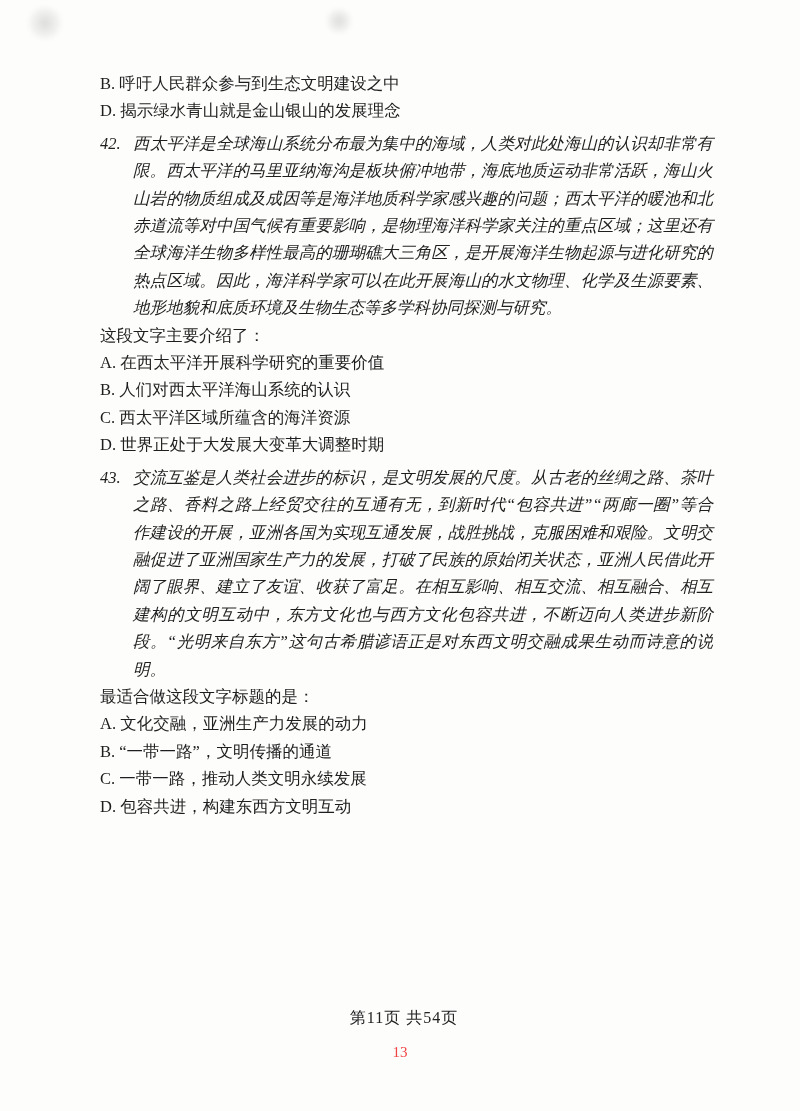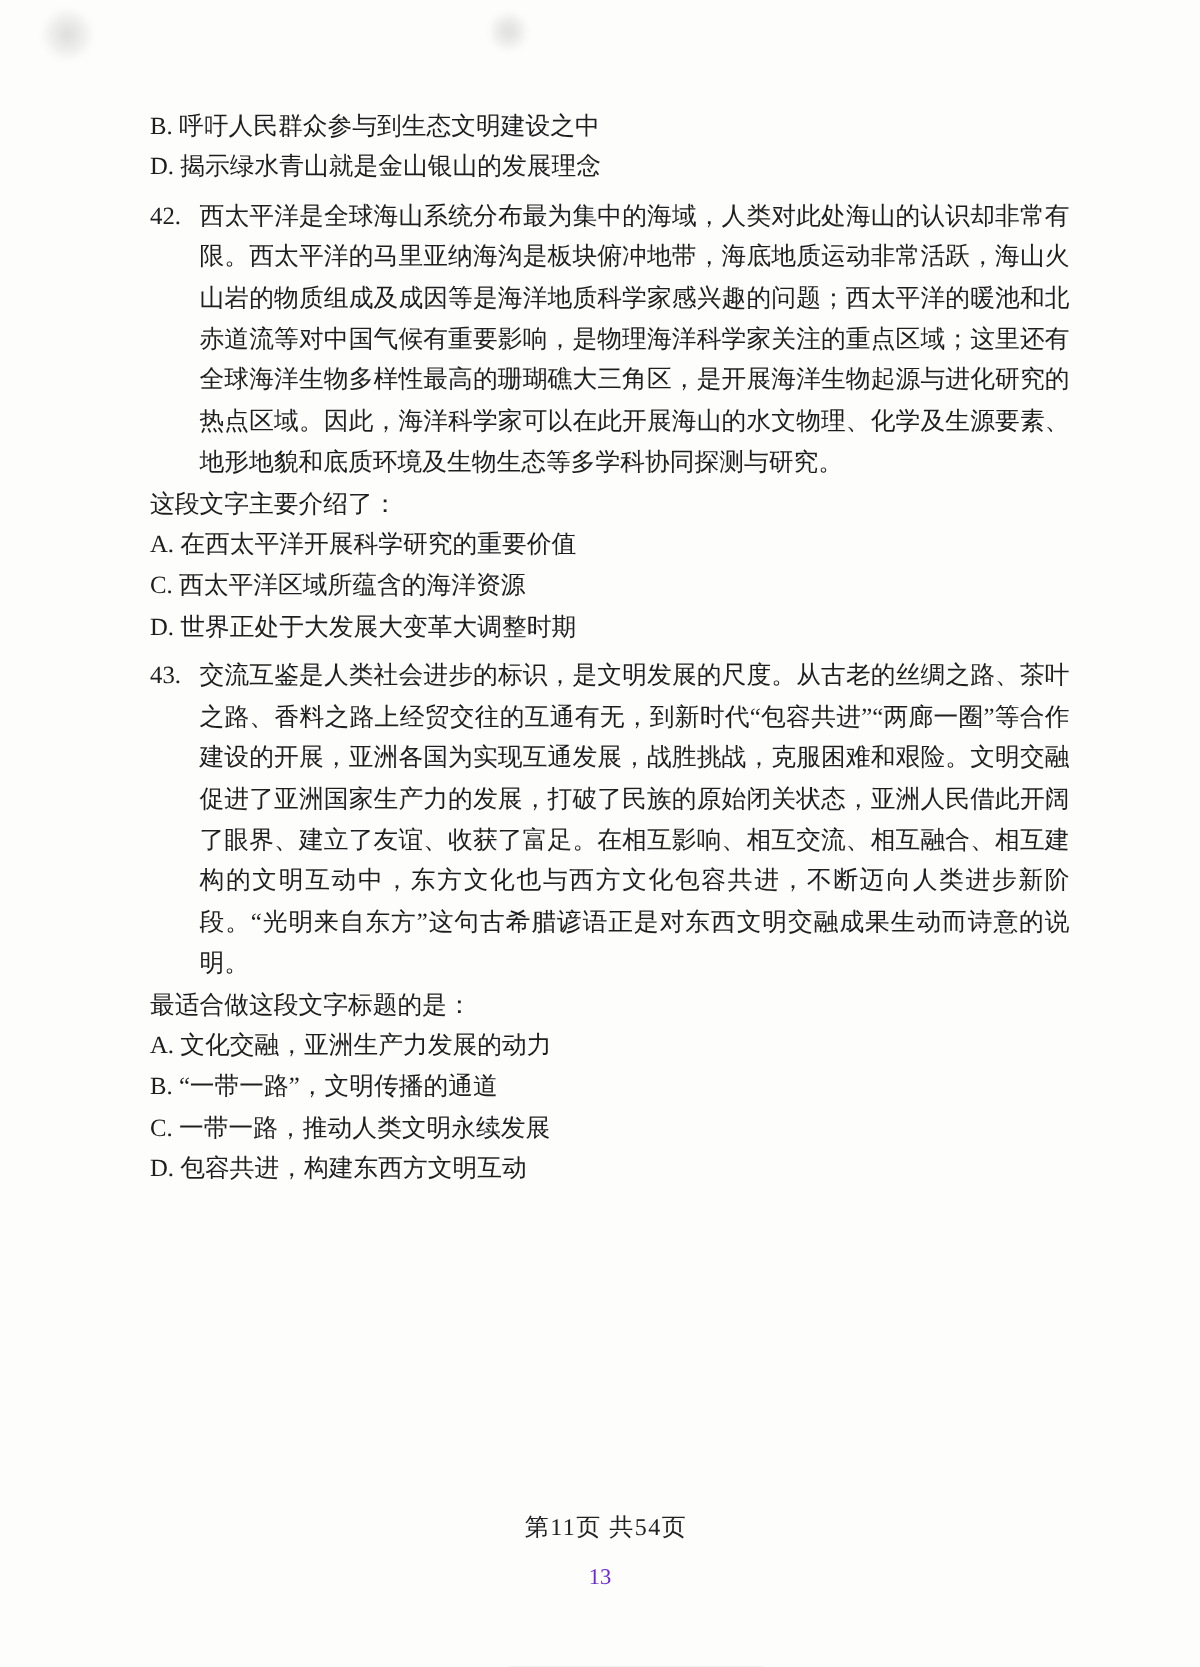--- a/index.html
+++ b/index.html
@@ -25,20 +25,21 @@
   .options-block .option,
   .question .option,
   .q-prompt {
     text-align: left;
   }
   .question { margin-top: 5px; }
   .q-para {
     text-align: justify;
     padding-left: 33px;
     text-indent: -33px;
+    font-style: italic;
   }
   .q-num {
     display: inline-block;
     width: 33px;
     text-indent: 0;
   }
   .footer-info {
     position: absolute;
     top: 1008px;
     left: 4px;
@@ -51,21 +52,21 @@
     font-family: Liberation Serif, serif;
   }
   .page-number {
     position: absolute;
     top: 1044px;
     left: 0;
     width: 800px;
     text-align: center;
     font-size: 15px;
     margin: 0;
-    color: #6d28d9;
+    color: #ef4444;
   }
   
   .scan-artifact {
     position: absolute;
     border-radius: 50%;
     filter: blur(2px);
     opacity: 0.22;
     background: radial-gradient(ellipse at center, #6a6a6a 0%, rgba(120,120,120,0.35) 55%, rgba(255,255,255,0) 75%);
   }
   .artifact-1 { top: 6px; left: 28px; width: 34px; height: 34px; transform: rotate(12deg); }
@@ -83,20 +84,21 @@
 
     <section class="options-block">
       <p class="option">B. 呼吁人民群众参与到生态文明建设之中</p>
       <p class="option">D. 揭示绿水青山就是金山银山的发展理念</p>
     </section>
 
     <section class="question">
       <p class="q-para"><span class="q-num">42.</span><span class="q-body">西太平洋是全球海山系统分布最为集中的海域，人类对此处海山的认识却非常有限。西太平洋的马里亚纳海沟是板块俯冲地带，海底地质运动非常活跃，海山火山岩的物质组成及成因等是海洋地质科学家感兴趣的问题；西太平洋的暖池和北赤道流等对中国气候有重要影响，是物理海洋科学家关注的重点区域；这里还有全球海洋生物多样性最高的珊瑚礁大三角区，是开展海洋生物起源与进化研究的热点区域。因此，海洋科学家可以在此开展海山的水文物理、化学及生源要素、地形地貌和底质环境及生物生态等多学科协同探测与研究。</span></p>
       <p class="q-prompt">这段文字主要介绍了：</p>
       <p class="option">A. 在西太平洋开展科学研究的重要价值</p>
+      <p class="option">B. 人们对西太平洋海山系统的认识</p>
       <p class="option">C. 西太平洋区域所蕴含的海洋资源</p>
       <p class="option">D. 世界正处于大发展大变革大调整时期</p>
     </section>
 
     <section class="question">
       <p class="q-para"><span class="q-num">43.</span><span class="q-body">交流互鉴是人类社会进步的标识，是文明发展的尺度。从古老的丝绸之路、茶叶之路、香料之路上经贸交往的互通有无，到新时代“包容共进”“两廊一圈”等合作建设的开展，亚洲各国为实现互通发展，战胜挑战，克服困难和艰险。文明交融促进了亚洲国家生产力的发展，打破了民族的原始闭关状态，亚洲人民借此开阔了眼界、建立了友谊、收获了富足。在相互影响、相互交流、相互融合、相互建构的文明互动中，东方文化也与西方文化包容共进，不断迈向人类进步新阶段。“光明来自东方”这句古希腊谚语正是对东西文明交融成果生动而诗意的说明。</span></p>
       <p class="q-prompt">最适合做这段文字标题的是：</p>
       <p class="option">A. 文化交融，亚洲生产力发展的动力</p>
       <p class="option">B. “一带一路”，文明传播的通道</p>
       <p class="option">C. 一带一路，推动人类文明永续发展</p>

